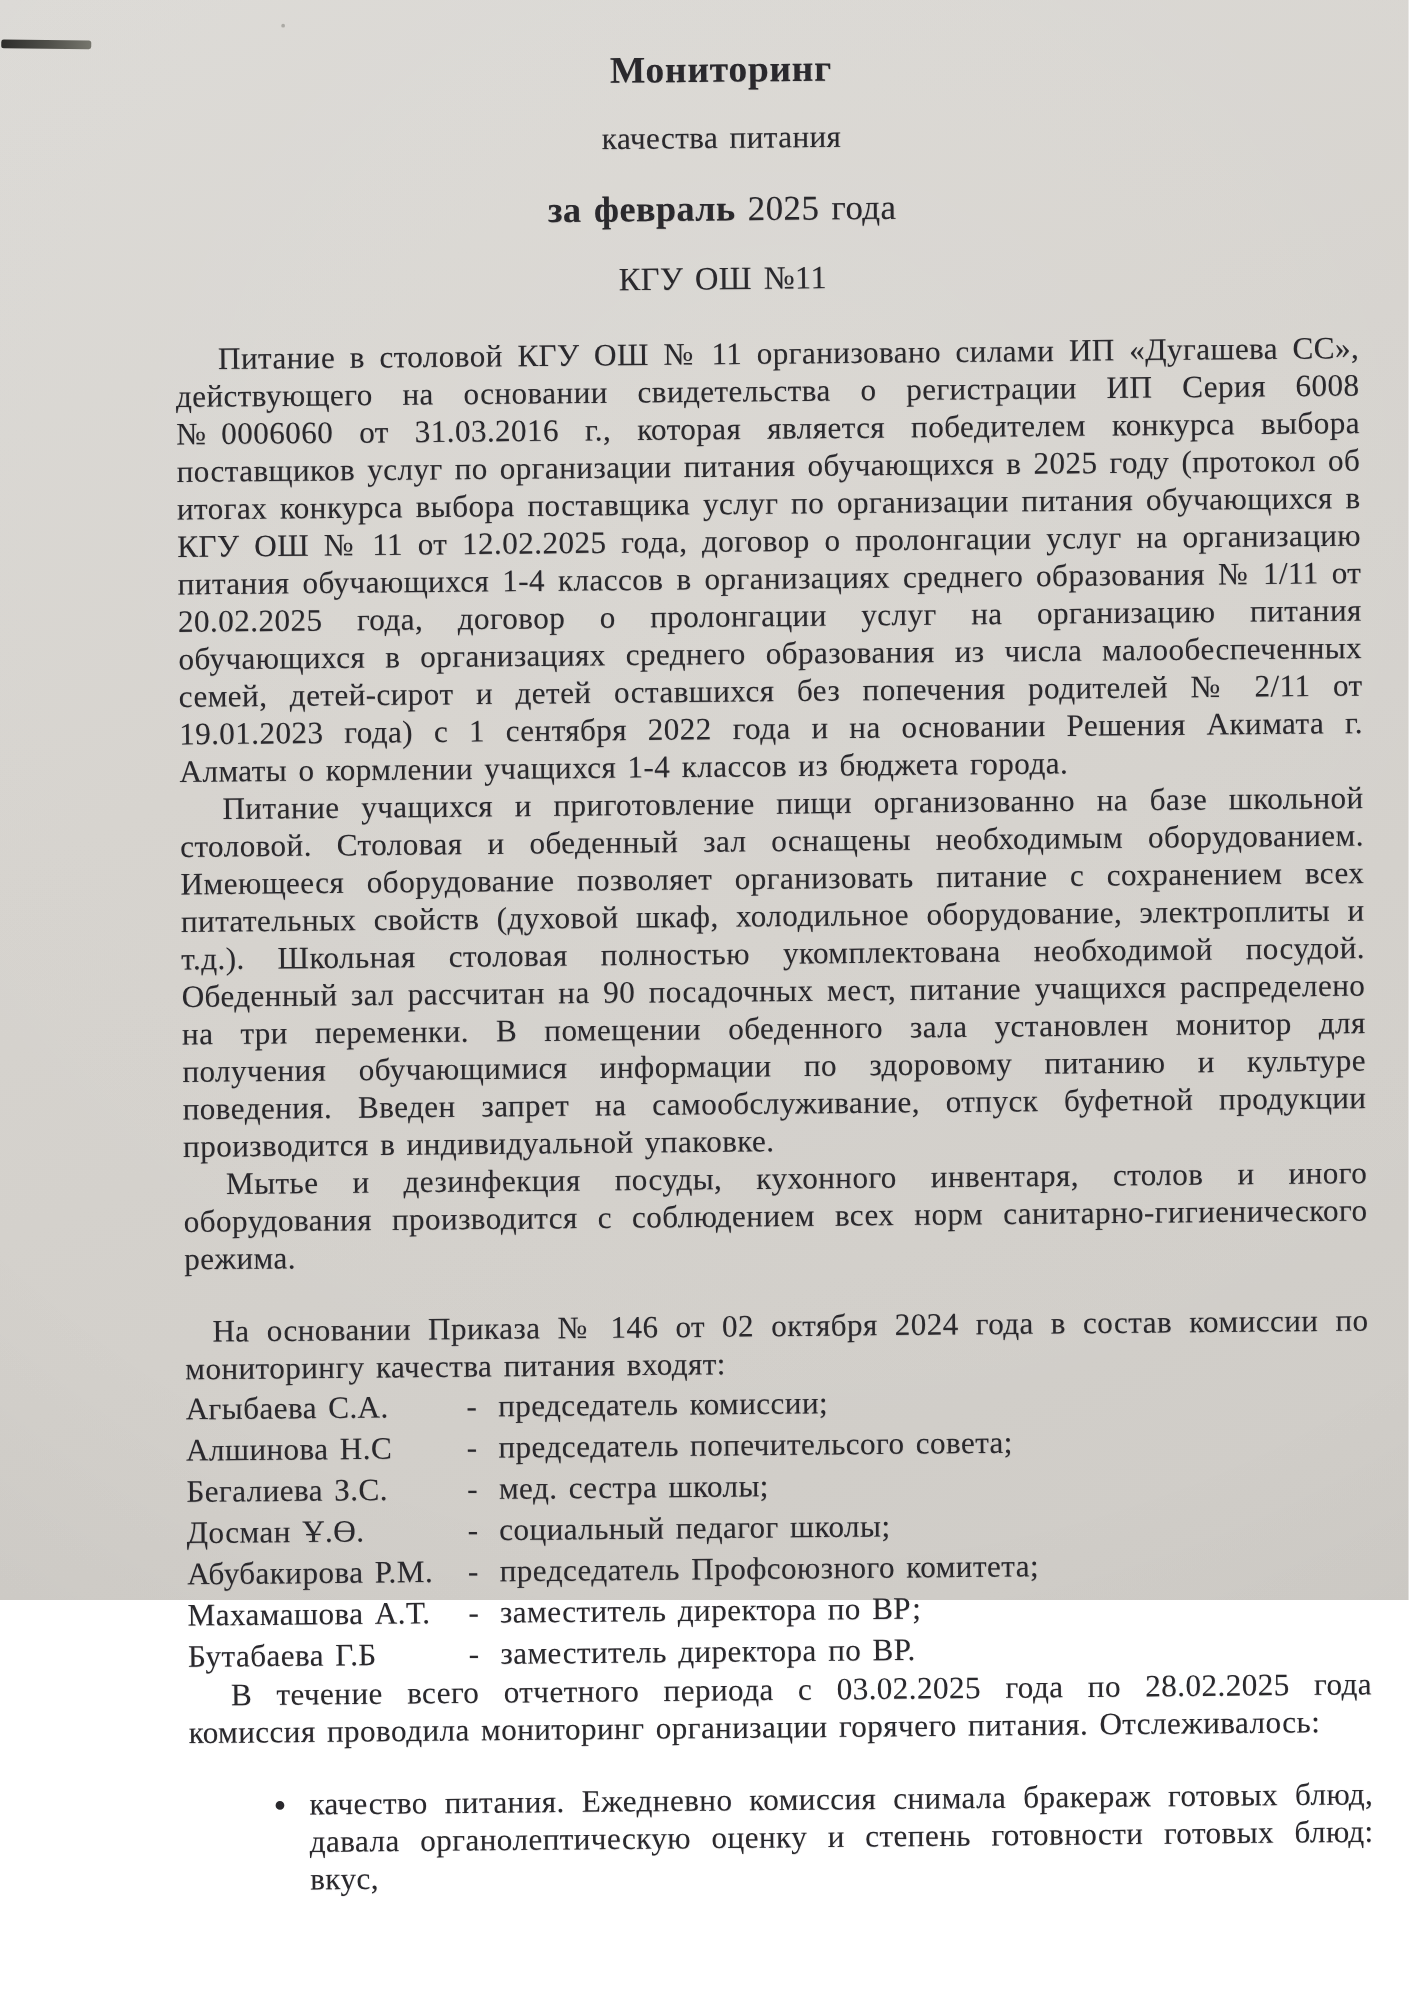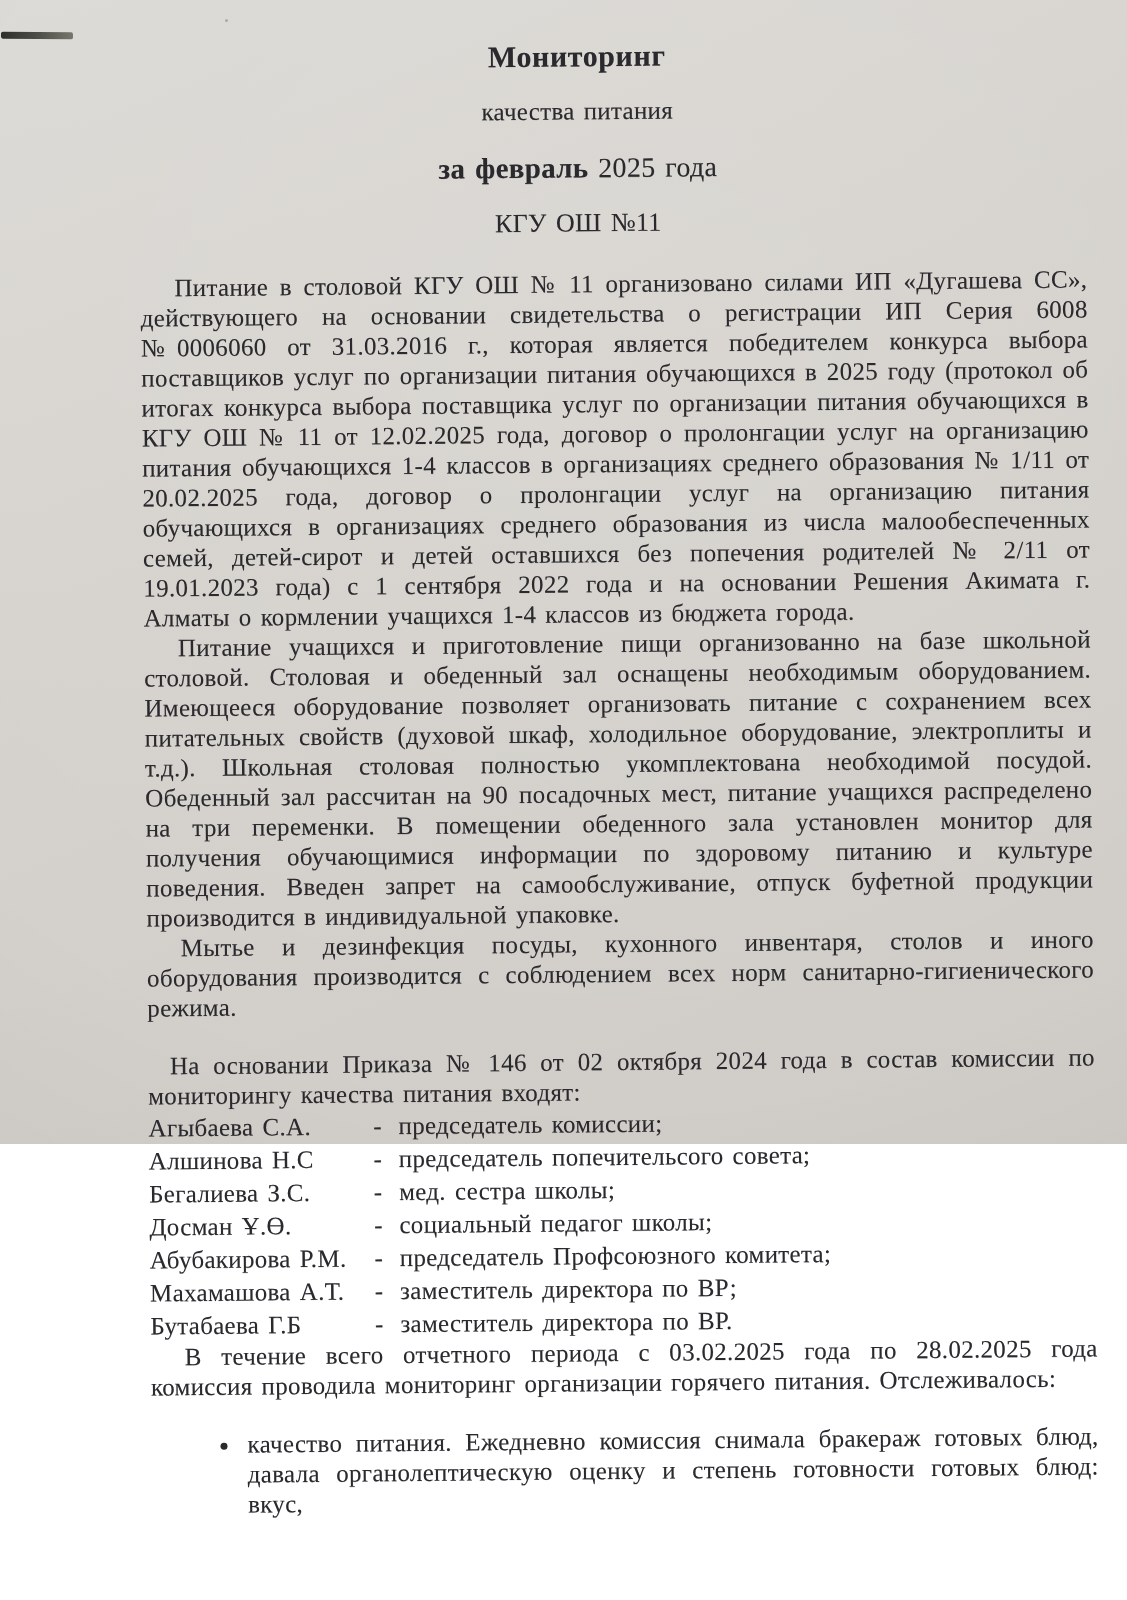--- a/index.html
+++ b/index.html
@@ -6,21 +6,21 @@
     margin: 0;
     padding: 0;
     width: 1127px;
     height: 1600px;
     overflow: hidden;
     font-family: "Liberation Serif", "DejaVu Serif", serif;
   }
   .page {
     position: relative;
     width: 1127px;
-    height: 1144px;
+    height: 1280px;
     background:
       radial-gradient(140% 120% at 55% 30%, rgba(255,255,255,0.08) 0%, rgba(0,0,0,0.00) 55%, rgba(0,0,0,0.075) 100%),
       linear-gradient(158deg, #dcdad6 0%, #d6d3ce 40%, #cfccc7 100%);
   }
   
   .scan-mark {
     position: absolute;
     left: 1px;
     top: 32px;
     width: 72px;

